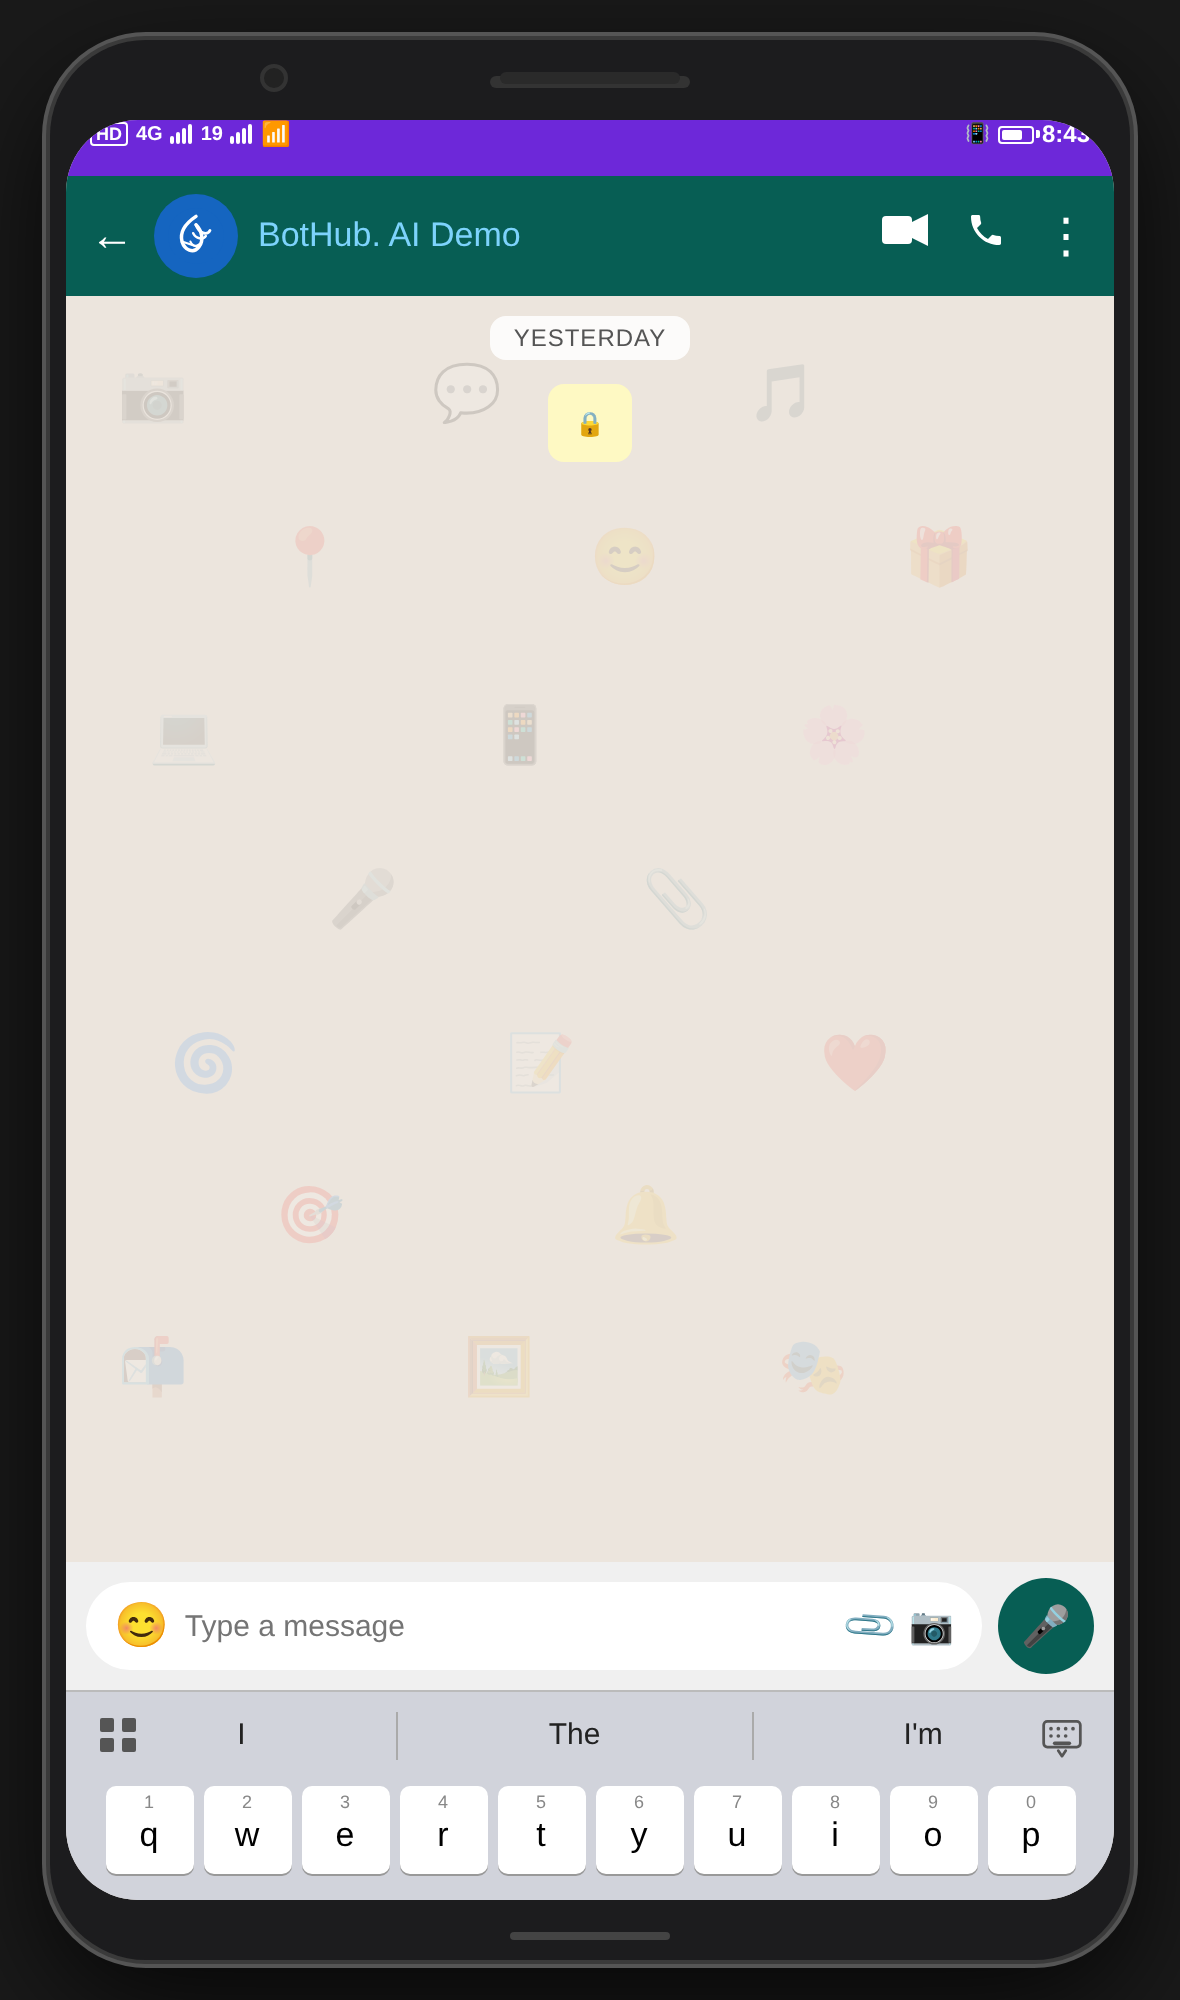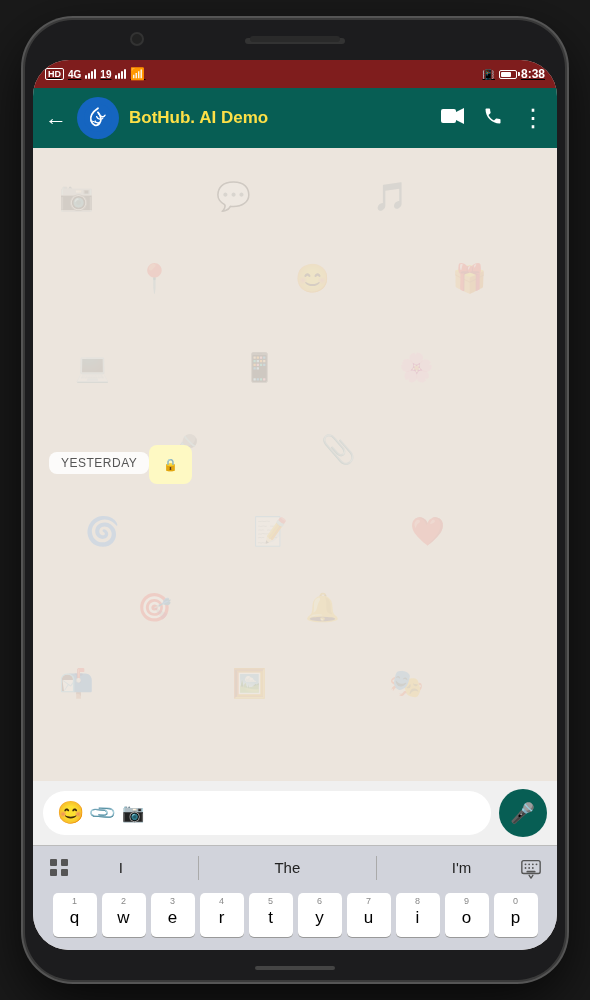--- a/index.html
+++ b/index.html
@@ -72,28 +72,27 @@
       bottom: 30px;
       background: #e5ddd5;
       border-radius: 36px;
       overflow: hidden;
       display: flex;
       flex-direction: column;
     }
 
     
     .status-bar {
-      background: #7f1d1d;
+      background: #6d28d9;
       height: 28px;
       display: flex;
-      align-items: center;
+      align-items: flex-start;
       justify-content: space-between;
       padding: 0 12px;
       flex-shrink: 0;
-      text-decoration: underline;
     }
 
     .status-left {
       display: flex;
       align-items: center;
       gap: 4px;
       font-size: 10px;
       color: white;
       font-weight: 600;
     }
@@ -180,23 +179,23 @@
     .feather-svg {
       width: 28px;
       height: 28px;
     }
 
     .contact-info {
       flex: 1;
     }
 
     .contact-name {
-      color: #fde047;
+      color: #7dd3fc;
       font-size: 17px;
-      font-weight: 700;
+      font-weight: 400;
       line-height: 1.2;
     }
 
     .header-actions {
       display: flex;
       gap: 18px;
       align-items: center;
     }
 
     .header-icon {
@@ -225,21 +224,21 @@
     .pattern-item {
       position: absolute;
       font-size: 28px;
       color: #b0a090;
     }
 
     .chat-content {
       position: relative;
       z-index: 2;
       display: flex;
-      flex-direction: row;
+      flex-direction: column;
       align-items: center;
       padding: 2px 16px;
       flex: 1;
     }
 
     .date-badge {
       background: rgba(255,255,255,0.85);
       border-radius: 8px;
       padding: 4px 12px;
       font-size: 12px;
@@ -483,21 +482,21 @@
           <span style="height:8px;"></span>
           <span style="height:10px;"></span>
         </div>
         <span style="font-size:12px;">📶</span>
       </div>
       <div class="status-right">
         <span style="font-size:10px;">📳</span>
         <div class="battery-icon">
           <div class="battery-fill"></div>
         </div>
-        <span style="font-size:12px;font-weight:600;">8:38</span>
+        <span style="font-size:12px;font-weight:600;">8:43</span>
       </div>
     </div>
 
     <div class="chat-header">
       <span class="back-arrow">←</span>
       <div class="contact-avatar">
 
         <svg class="feather-svg" viewBox="0 0 40 40">
           <circle cx="20" cy="20" r="20" fill="#1565c0"></circle>
           <path d="M20 6 C14 10, 8 16, 10 24 C12 30, 18 33, 22 28 C26 23, 24 16, 20 12" fill="none" stroke="white" stroke-width="2.5" stroke-linecap="round"></path>
@@ -556,20 +555,21 @@
         <div class="date-badge">YESTERDAY</div>
         <div class="encryption-notice">
           <span class="lock-icon">🔒</span>
         </div>
       </div>
     </div>
 
     <div class="input-area">
       <div class="message-input-container">
         <span class="emoji-btn">😊</span>
+        <input class="message-input" type="text" placeholder="Type a message" style="">
         <span class="attach-icon">📎</span>
         <span class="camera-icon">📷</span>
       </div>
       <div class="mic-btn">
         <span class="mic-icon">🎤</span>
       </div>
     </div>
 
     <div class="keyboard-suggestions">
       <div class="suggestion-grid-icon">

